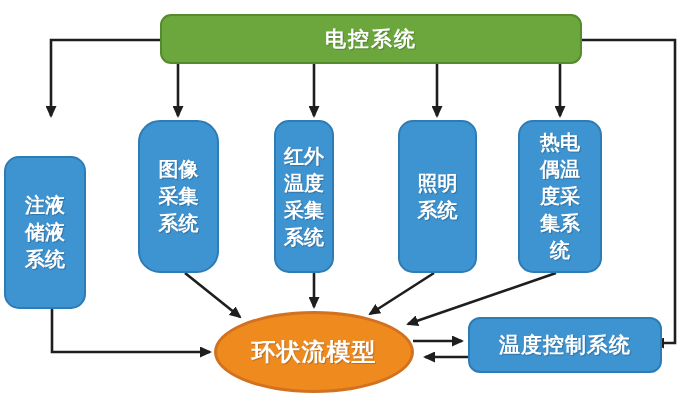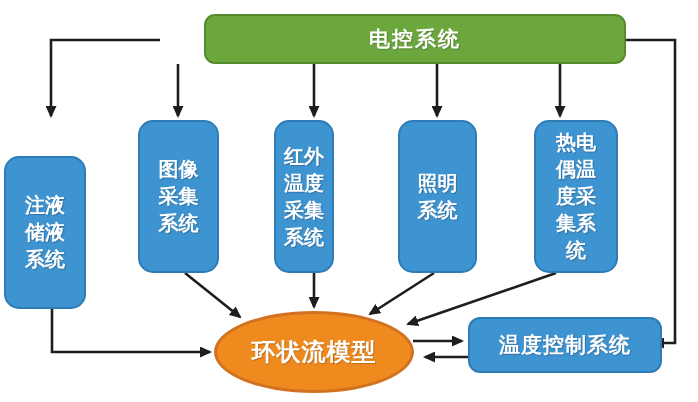--- a/index.html
+++ b/index.html
@@ -32,37 +32,36 @@
     text-shadow: 1px 1px 1px rgba(0,0,0,0.22);
   }
   .green-box {
     left: 160px; top: 14px;
     width: 422px; height: 50px;
     background: #6ca73e;
     border: 2px solid #568b2d;
     border-radius: 11px;
     font-size: 21px;
     letter-spacing: 2px;
-    margin-left: 44px;
   }
   .blue-box {
     top: 120px;
     height: 153px;
     background: #3e93d1;
     border: 2px solid #2e7cb5;
     border-radius: 15px;
     font-size: 20px;
     line-height: 27px;
     white-space: pre-line;
   }
   .box-1 { left: 4px;  width: 82px; margin-top: 36px; }
-  .box-2 { left: 138px; width: 81px; }
+  .box-2 { left: 138px; width: 81px; border-radius: 22px; }
   .box-3 { left: 274px; width: 60px; }
   .box-4 { left: 398px; width: 79px; }
-  .box-5 { left: 534px; width: 84px; }
+  .box-5 { left: 518px; width: 84px; }
   .ellipse {
     left: 214px; top: 311px;
     width: 200px; height: 82px;
     background: #ef8a1f;
     border: 3px solid #d2711f;
     border-radius: 50%;
     font-size: 24px;
     letter-spacing: 1px;
     text-align: center;
   }

